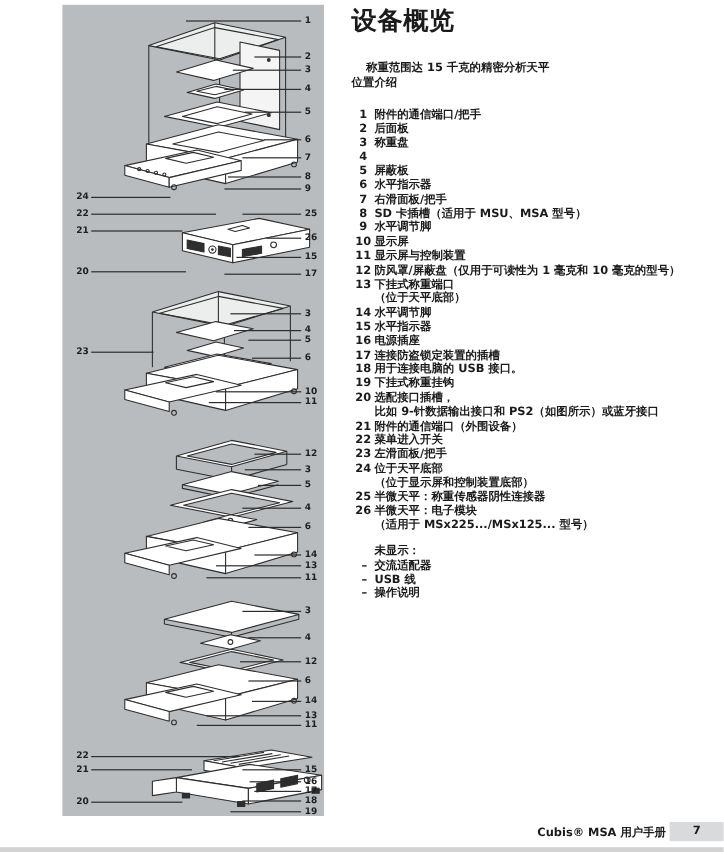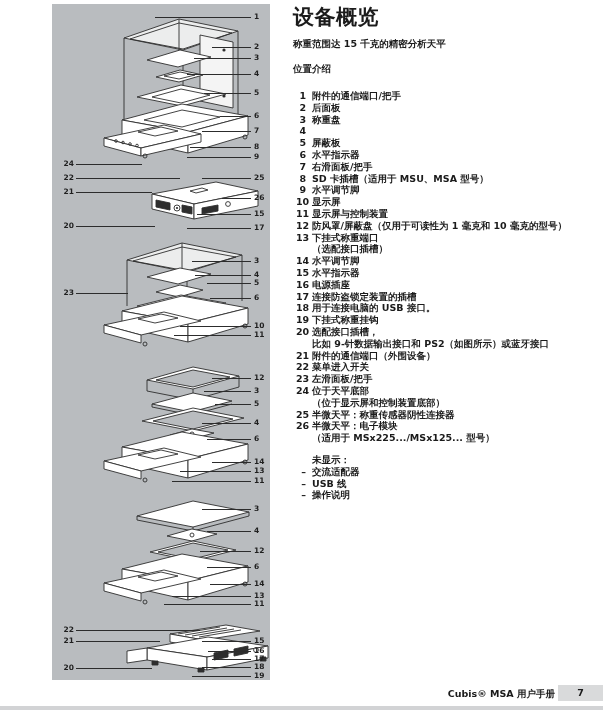--- a/index.html
+++ b/index.html
@@ -10,21 +10,21 @@
   }
   
   .panel{position:absolute;left:52px;top:4px;width:218px;height:676px;background:#b9bcbf}
   .panel svg{position:absolute;left:0;top:0}
   .callout{position:absolute;width:16px;font-size:7.5px;line-height:8px;font-weight:bold;color:#1f1f1f}
   .callout.l{text-align:right}
   .callout.r{text-align:left}
   .leader{position:absolute;height:1px;background:#2c2c2c}
   
   .title{position:absolute;left:293px;top:3px;margin:0;font-size:21px;font-weight:bold;letter-spacing:.5px}
-  .subtitle{position:absolute;left:293px;top:38px;margin:0;font-size:9.5px;font-weight:600}
+  .subtitle{position:absolute;left:293px;top:38px;margin:12px;font-size:9.5px;font-weight:600}
   .section-label{position:absolute;left:293px;top:63px;margin:0;font-size:9.5px;font-weight:600}
   .parts{position:absolute;left:296px;top:90px;width:305px;font-size:9.5px;font-weight:600;line-height:11.8px}
   .part-row{display:flex}
   .part-num{flex:none;width:10px;text-align:right}
   .part-text{margin-left:6px;white-space:nowrap}
   .gap{height:10px}
   
   .footer-title{position:absolute;top:688px;right:48px;font-size:9.5px;font-weight:bold}
   .page-badge{position:absolute;top:685px;right:0;width:45px;height:16px;background:#d9dadb;
     font-size:9.5px;font-weight:bold;text-align:center;line-height:16px}
@@ -305,21 +305,21 @@
     <div class="part-row">
       <span class="part-num">12</span>
       <span class="part-text">防风罩/屏蔽盘（仅用于可读性为 1 毫克和 10 毫克的型号）</span>
     </div>
     <div class="part-row">
       <span class="part-num">13</span>
       <span class="part-text">下挂式称重端口</span>
     </div>
     <div class="part-row">
       <span class="part-num"></span>
-      <span class="part-text">（选配接口插槽）</span>
+      <span class="part-text">（位于天平底部）</span>
     </div>
     <div class="part-row">
       <span class="part-num">14</span>
       <span class="part-text">水平调节脚</span>
     </div>
     <div class="part-row">
       <span class="part-num">15</span>
       <span class="part-text">水平指示器</span>
     </div>
     <div class="part-row">

